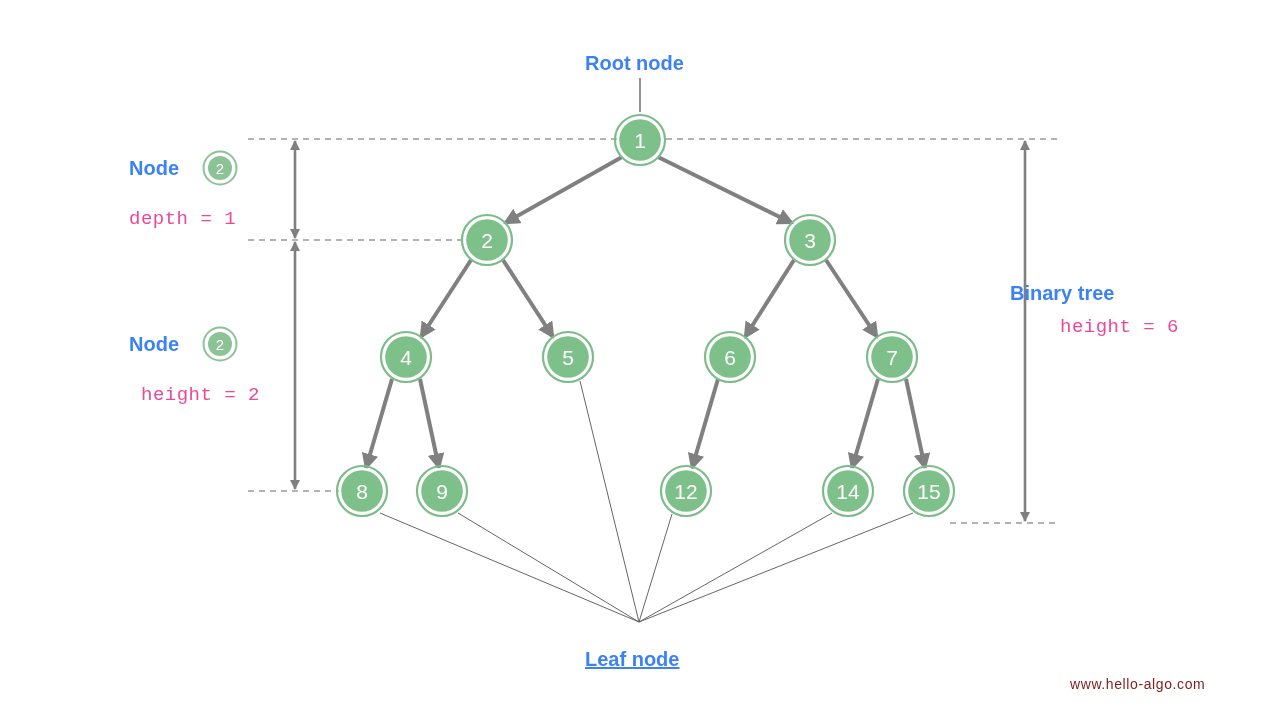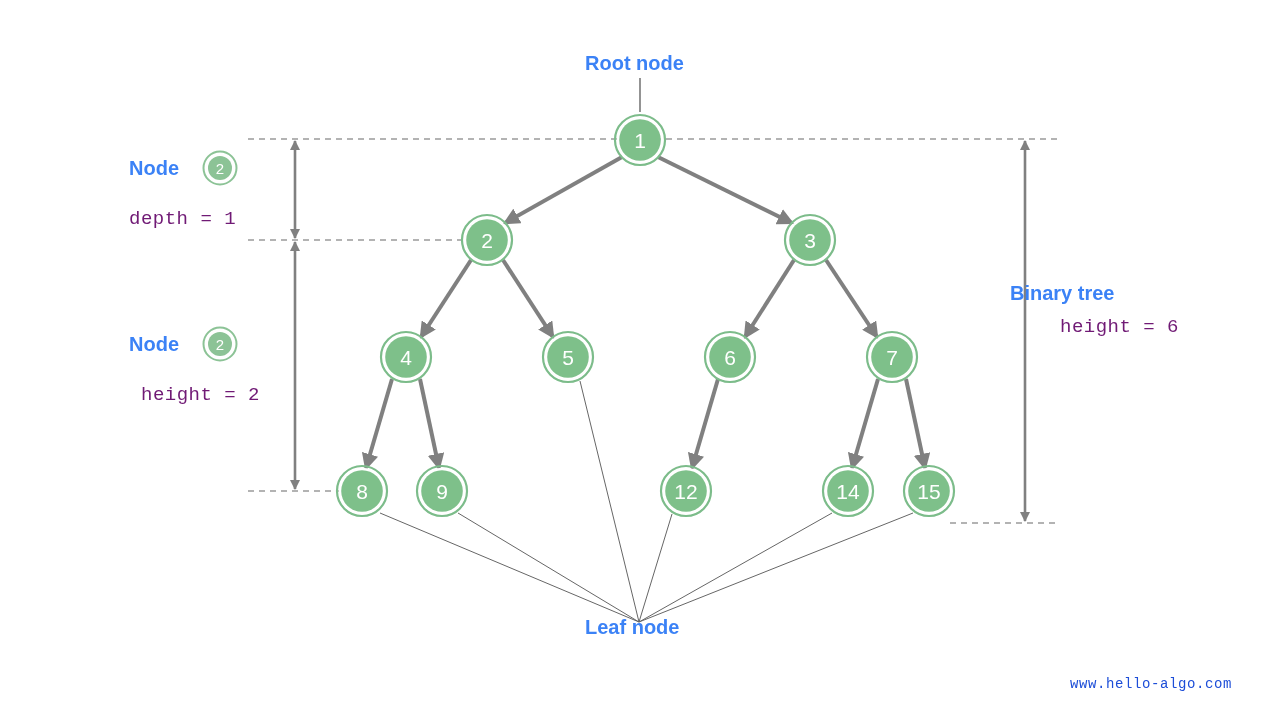--- a/index.html
+++ b/index.html
@@ -92,39 +92,39 @@
     font-family: "Liberation Sans", sans-serif;
     font-weight: bold;
     font-size: 20px;
     color: #3b82f6;
     white-space: nowrap;
   }
   .mono-text {
     position: absolute;
     font-family: "Liberation Mono", monospace;
     font-size: 19px;
-    color: #701a75;
+    color: #ec4899;
     white-space: nowrap;
     letter-spacing: 0.5px;
   }
   #root-node-label { left: 585px; top: 52px; }
-  #leaf-node-label { left: 585px; top: 616px; }
+  #leaf-node-label { left: 585px; top: 648px; text-decoration: underline; }
   #binary-tree-label { left: 1010px; top: 282px; }
   #binary-tree-height { left: 1060px; top: 316px; }
   #node-depth-label { left: 129px; top: 157px; }
   #node-depth-value { left: 129px; top: 208px; }
   #node-height-label { left: 129px; top: 333px; }
   #node-height-value { left: 129px; top: 384px; margin-left: 12px; }
   #watermark {
     position: absolute;
     left: 1070px;
     top: 676px;
-    font-family: Liberation Mono, monospace;
+    font-family: Liberation Sans, sans-serif;
     font-size: 14px;
-    color: #1d4ed8;
+    color: #7f1d1d;
     letter-spacing: 0.6px;
     white-space: nowrap;
   }
 </style>
 </head>
 <body>
 
 <div id="diagram-root">
 
   <svg class="canvas" viewBox="0 0 1280 720">

